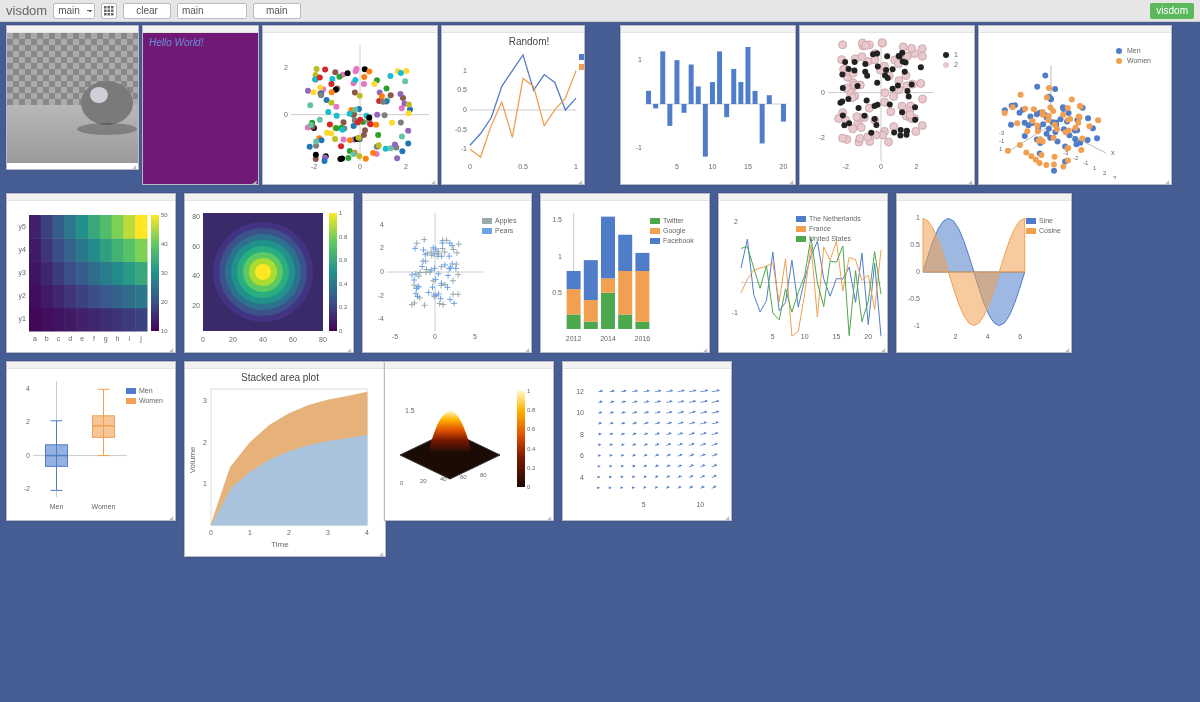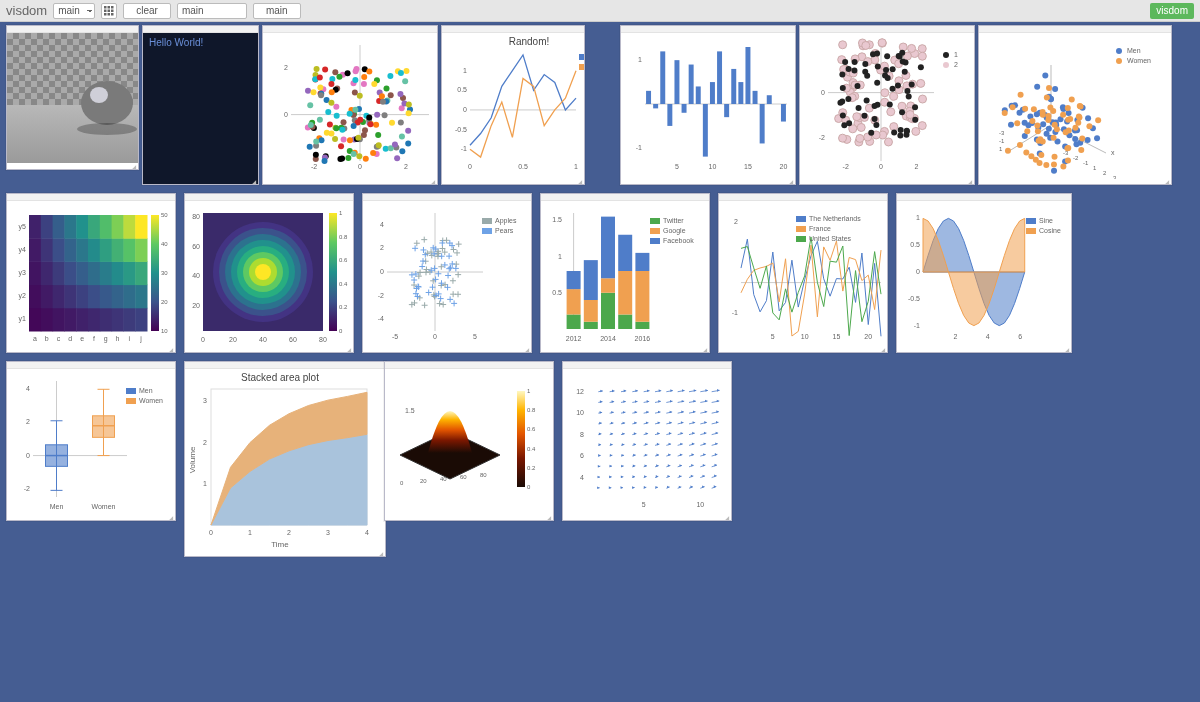--- a/index.html
+++ b/index.html
@@ -80,21 +80,21 @@
   
   .checker {
     background:
       linear-gradient(45deg,#888 25%,transparent 25%,transparent 75%,#888 75%),
       linear-gradient(45deg,#888 25%,transparent 25%,transparent 75%,#888 75%),
       #aaa;
     background-size: 12px 12px;
     background-position: 0 0, 6px 6px;
   }
   
-  .text-pane { background:#0f172a; }
+  .text-pane { background:#701a75;font-style:italic; }
   .text-pane .msg { color:#6a8fd8; font-size:10px; padding:4px 6px; }
 </style>
 </head>
 <body>
 
 <div class="toolbar">
   <span class="brand">visdom</span>
   <select class="tb-select">
     <option>main</option>
   </select>

